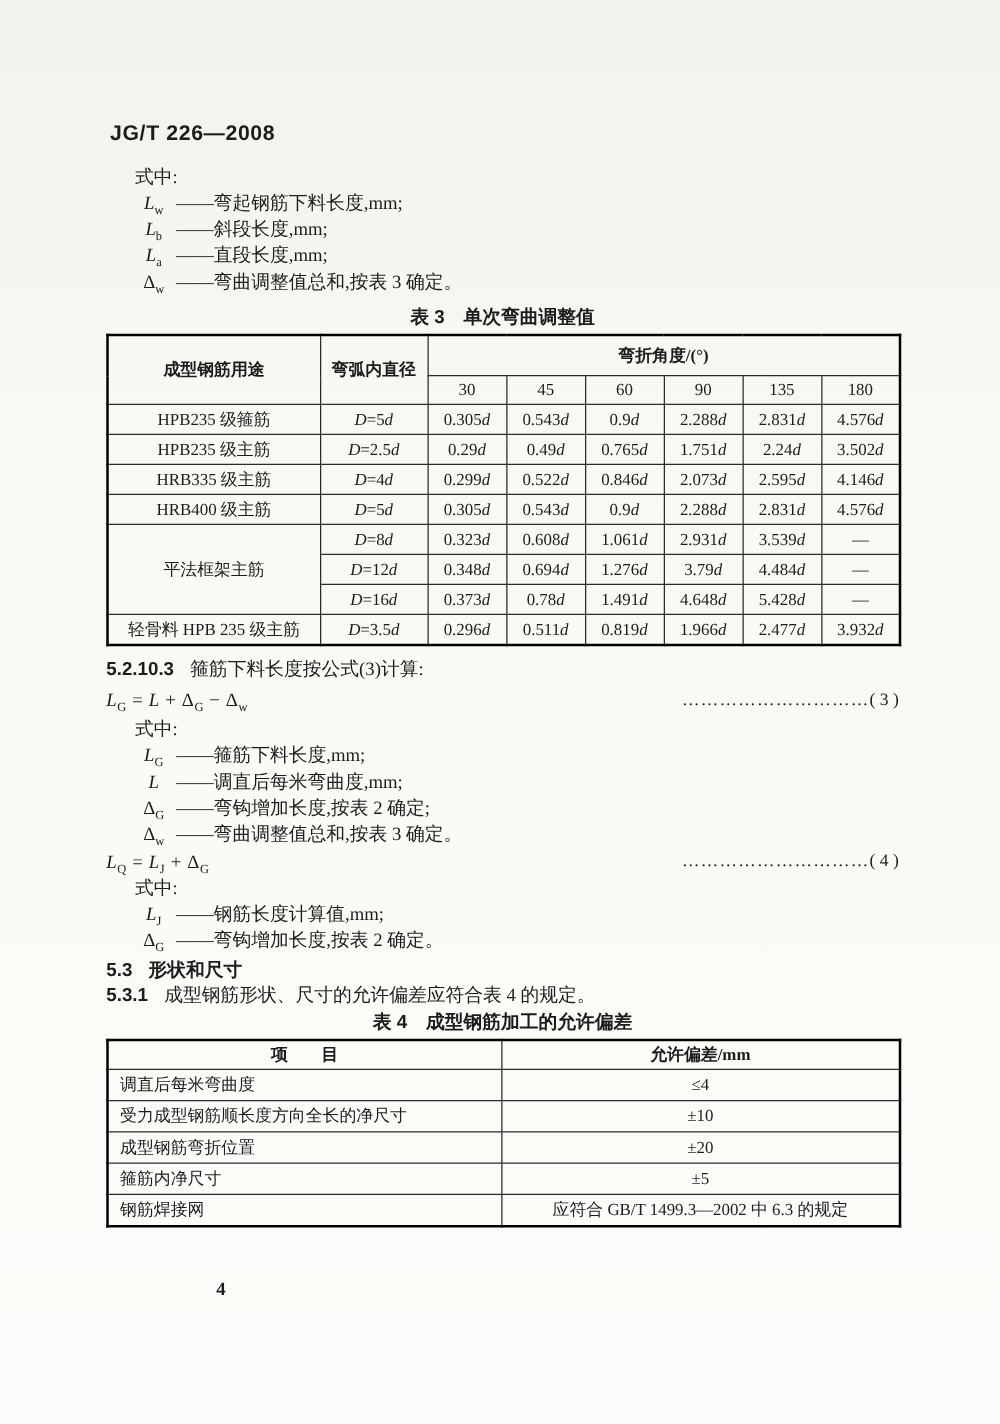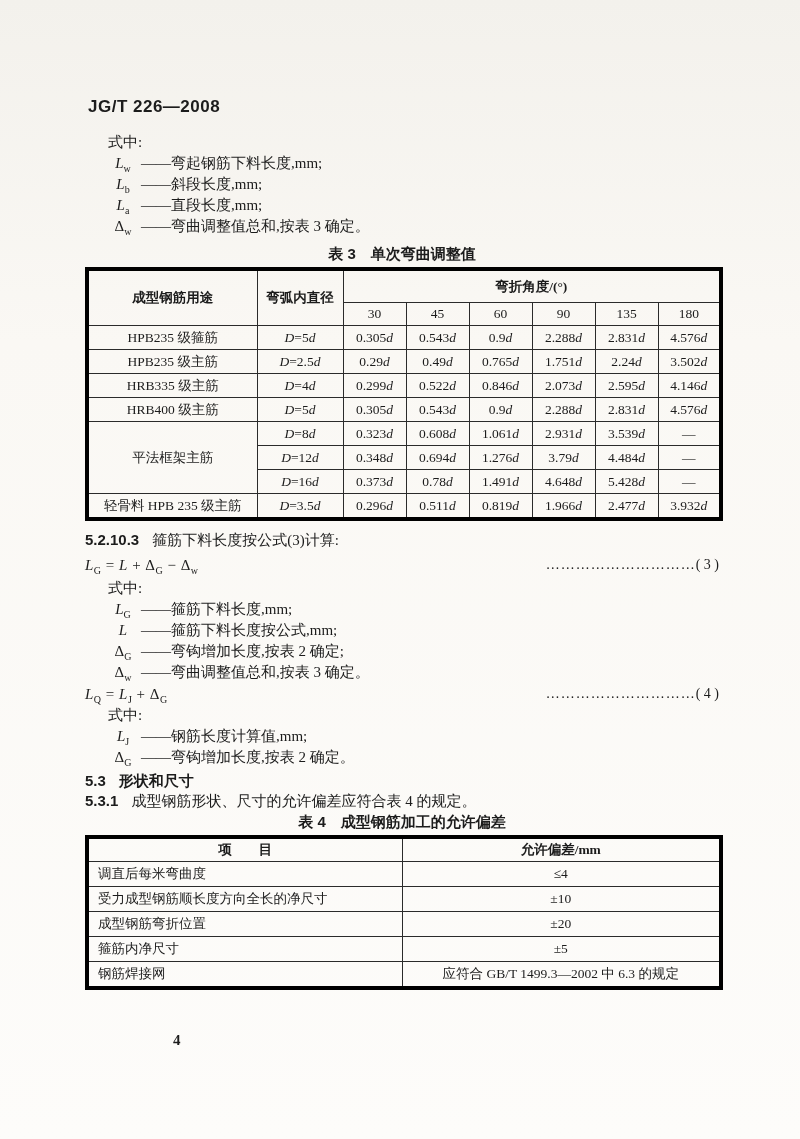--- a/index.html
+++ b/index.html
@@ -31,21 +31,21 @@
   .tbl-caption {
     text-align:center; font-weight:bold; font-size:15px; line-height:18px;
     font-family:"Liberation Sans","DejaVu Sans",sans-serif; margin-top:8px;
   }
 
   
   table { border-collapse:collapse; table-layout:fixed; width:634px; margin-top:4px;
           background:transparent; }
   .t3 td,.t3 th,.t4 td,.t4 th { border:1px solid #2b2b2b; text-align:center;
           font-size:13.5px; padding:0 2px; overflow:hidden; }
-  table { border:4px solid #000000; }
+  table { border:2px solid #000000; }
   th { font-weight:bold; font-size:14px; }
   .t3 .hr1 th { height:31px; }
   .t3 .hr2 th { height:22px; font-weight:normal; font-size:13.5px; }
   .t3 td { height:23px; }
   .t4 th { height:22px; }
   .t4 td { height:24px; }
   .t4 td.item-cell { text-align:left; padding-left:9px; }
 
   
   .para { font-size:15px; line-height:20px; margin-top:9px; }
@@ -213,21 +213,21 @@
     </div>
     <div class="notes" style="margin-top:2px">
       <div class="label">式中:</div>
       <div>
           <div class="note-item">
             <span class="note-sym"><i>L</i><sub>G</sub></span>
             <span>——箍筋下料长度,mm;</span>
           </div>
           <div class="note-item">
             <span class="note-sym"><i>L</i></span>
-            <span>——箍筋下料长度按公式,mm;</span>
+            <span>——调直后每米弯曲度,mm;</span>
           </div>
           <div class="note-item">
             <span class="note-sym">Δ<sub>G</sub></span>
             <span>——弯钩增加长度,按表 2 确定;</span>
           </div>
           <div class="note-item">
             <span class="note-sym">Δ<sub>w</sub></span>
             <span>——弯曲调整值总和,按表 3 确定。</span>
           </div>
         </div>

